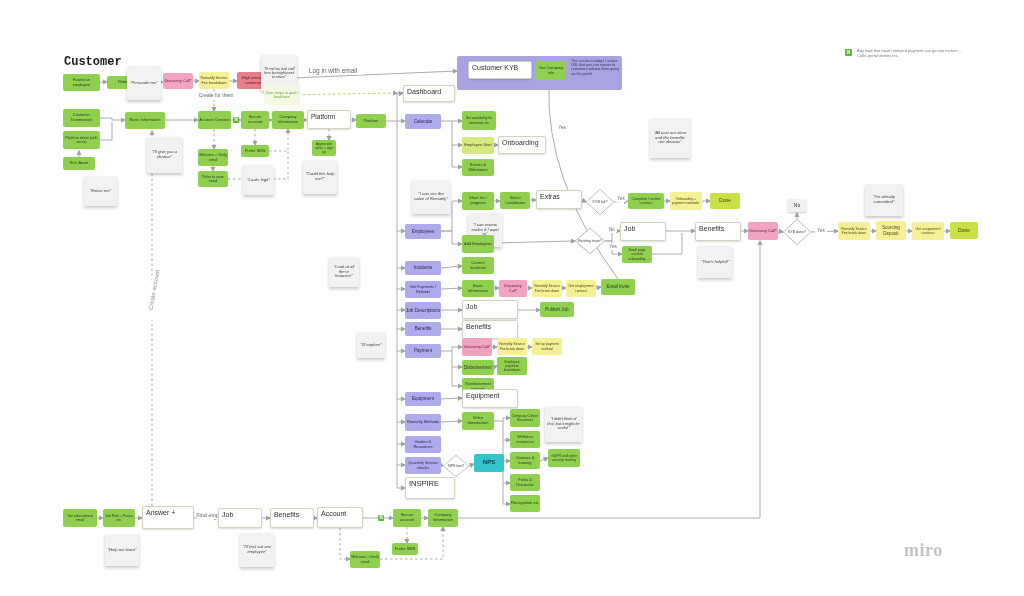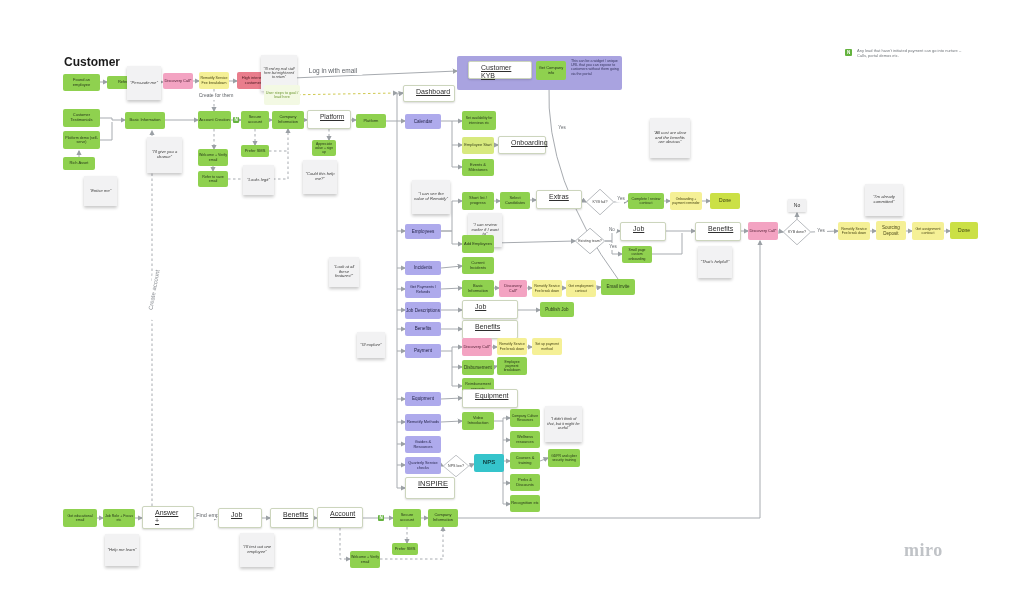--- a/index.html
+++ b/index.html
@@ -10,27 +10,27 @@
         text-align:center;font-size:4px;line-height:1.18;border-radius:2px;color:#333;padding:1px;}
   .n-green{background:#8fd14f;color:#28391a;}
   .n-lime{background:#d7e97e;color:#38401a;}
   .n-purple{background:#aeaaec;color:#27274d;font-size:4.6px;}
   .n-pink{background:#f3a3c2;color:#58243a;}
   .n-red{background:#e97d8c;color:#4d1a22;}
   .n-yellow{background:#f5f096;color:#4a4716;}
   .n-ygreen{background:#cbe046;color:#3a4010;font-size:5px;}
   .n-teal{background:#35c4cb;color:#0d3b3d;font-weight:bold;}
   .n-white{background:#fff;border:1px solid #ccd5bd;box-shadow:0 1px 2px rgba(0,0,0,.15);
-           justify-content:flex-start;align-items:flex-start;text-align:left;padding:2px 12px;font-size:7px;color:#2e2e2e;text-decoration:underline;}
+           justify-content:flex-start;align-items:flex-start;text-align:left;padding:2px 3px;font-size:7px;color:#2e2e2e;}
   .n-sticky{background:#f2f2f3;box-shadow:0 2px 3px rgba(0,0,0,.22);font-style:italic;font-size:4.2px;color:#3a3a3a;padding:2px;border-radius:0;}
   .n-banner{background:#a9a3e0;border-radius:2px;}
   .n-chip{background:#f1f1f2;box-shadow:0 1px 2px rgba(0,0,0,.2);font-size:5px;border-radius:0;}
   .n-label{font-size:5px;color:#5f6368;background:#fff;padding:0 1px;white-space:nowrap;}
   .n-rlabel{font-size:6px;color:#8a8e93;transform:rotate(-80deg);white-space:nowrap;background:#fff;}
-  .n-title{font-size:12px;font-weight:bold;color:#1b1b1b;justify-content:flex-start;text-align:left;}
+  .n-title{font-size:12px;font-weight:bold;color:#1b1b1b;justify-content:flex-start;text-align:left;font-family:Liberation Mono, monospace;}
   .n-gnote{background:#f3f9e3;color:#6f9933;font-size:3.8px;}
   .n-bnote{background:transparent;color:#34345c;font-size:3.6px;text-align:left;align-items:flex-start;justify-content:flex-start;}
   .n-pnote{background:transparent;color:#70757a;font-size:4px;text-align:left;align-items:flex-start;justify-content:flex-start;}
   .n-nicon{background:#64b33e;color:#fff;font-weight:bold;font-size:4.5px;border-radius:1px;}
   .n-watermark{color:#c0c3c7;font-size:18px;font-weight:600;letter-spacing:.5px;justify-content:flex-start;}
   .n-diamond{background:transparent;padding:0;}
   .n-diamond svg{position:absolute;left:0;top:0;width:100%;height:100%;}
   .n-diamond .dlabel{position:relative;font-size:3.6px;color:#444;z-index:1;}
 </style>
 </head>

